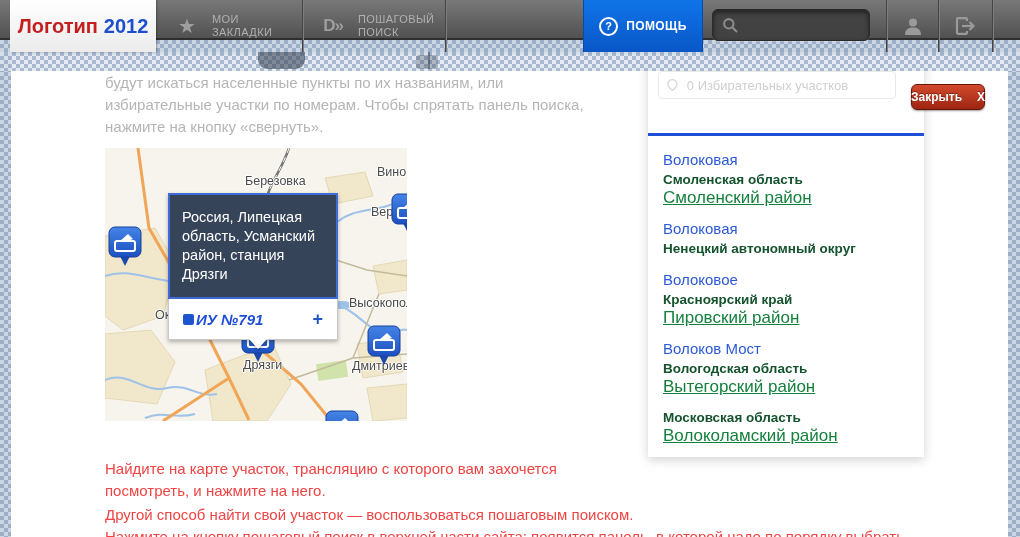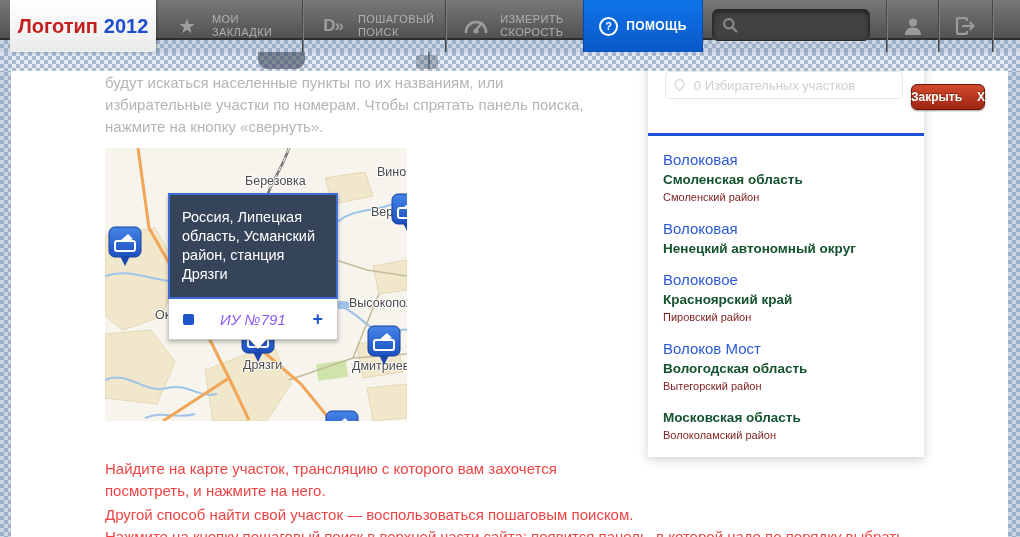--- a/index.html
+++ b/index.html
@@ -74,37 +74,37 @@
   .mk3{left:262px;top:177px;}
   .mk4{left:220px;top:262px;}
   .mk5{left:286px;top:45px;}
   
   .tt{position:absolute;left:63px;top:45px;width:170px;z-index:5;}
   .tt-body{background:#36445a;border:2px solid #3e6cd8;color:#fff;font-size:14.5px;line-height:19px;
     padding:13px 12px;box-shadow:0 2px 4px rgba(0,0,0,.3);}
   .tt-foot{background:#fff;border:1px solid #c9c9c9;border-top:none;height:40px;display:flex;align-items:center;
     padding:0 14px;box-shadow:0 2px 4px rgba(0,0,0,.28);}
   .tt-sq{width:11px;height:11px;background:#1f55cc;border-radius:2px;flex:none;}
-  .tt-name{font-style:italic;color:#8b5cf6;font-size:15px;margin-left:26px;}
+  .tt-name{font-style:italic;color:#1d4ed8;font-size:15px;margin-left:2px;font-weight:bold;}
   .tt-plus{margin-left:auto;color:#1f55cc;font-weight:bold;font-size:18px;cursor:pointer;}
   .tt-tail{position:absolute;left:81px;top:100%;width:0;height:0;margin-top:-1px;
     border:9px solid transparent;border-top:10px solid #fff;
     filter:drop-shadow(0 2px 1px rgba(0,0,0,.25));}
   
   .dropdown{position:absolute;left:648px;top:55px;width:276px;height:402px;background:#fff;z-index:10;
     box-shadow:0 3px 10px rgba(0,0,0,.18);}
   .dd-input{position:absolute;left:10px;top:16px;width:238px;height:28px;border:1px solid #bfbfbf;border-radius:4px;
-    opacity:.35;display:flex;align-items:center;gap:7px;padding:0 8px;box-sizing:border-box;background:#fff;margin-left:7px;}
+    opacity:.35;display:flex;align-items:center;gap:7px;padding:0 8px;box-sizing:border-box;background:#fff;}
   .dd-input input{border:none;outline:none;font-size:13px;color:#8a8a8a;width:100%;background:transparent;}
   .dd-line{position:absolute;left:0;right:0;top:78px;height:3px;background:#1d4fd8;}
   .dd-results{position:absolute;left:15px;top:96px;right:10px;}
   .res-item{margin-bottom:14px;}
   .res-name{color:#2b59d6;font-size:15px;line-height:17px;cursor:pointer;}
   .res-region{color:#14532d;font-weight:bold;font-size:13.5px;line-height:17px;margin-top:3px;}
-  .res-district{color:#7f1d1d;font-size:11px;line-height:17px;margin-top:1px;}
+  .res-district{color:#15803d;font-size:17px;line-height:17px;margin-top:1px;text-decoration:underline;}
   .close-btn{position:absolute;left:911px;top:84px;z-index:15;width:72px;height:24px;
     background:linear-gradient(#d24a2c,#9c2512);border:1px solid #69160a;border-radius:6px;
     color:#fff;font-size:12px;font-weight:bold;display:flex;align-items:center;justify-content:center;gap:15px;
     box-shadow:0 1px 2px rgba(0,0,0,.4);text-shadow:0 -1px 0 rgba(0,0,0,.4);cursor:pointer;}
 </style>
 </head>
 <body>
 
 <svg width="0" height="0" style="position:absolute">
     <defs>
@@ -266,30 +266,20 @@
   </div>
 
   <div class="nav-item ni-bookmarks">
     <span class="nav-icon star">★</span>
     <span class="nav-label">МОИ ЗАКЛАДКИ</span>
   </div>
   <div class="nav-item ni-step">
     <span class="nav-icon dstep">D»</span>
     <span class="nav-label">ПОШАГОВЫЙ ПОИСК</span>
   </div>
-  <div class="nav-item ni-speed">
-    <span class="nav-icon">
-      <svg width="26" height="20" viewBox="0 0 26 20">
-          <path d="M3,16 A10,10 0 0 1 23,16" fill="none" stroke="#9e9e9e" stroke-width="2.5" stroke-linecap="round"></path>
-          <path d="M13,14 L19,7" stroke="#9e9e9e" stroke-width="2.5" stroke-linecap="round"></path>
-          <circle cx="13" cy="15" r="2.5" fill="#9e9e9e"></circle>
-        </svg>
-    </span>
-    <span class="nav-label">ИЗМЕРИТЬ СКОРОСТЬ</span>
-  </div>
 
   <div class="help-btn">
     <span class="q-circle">?</span>
     <span class="help-label">ПОМОЩЬ</span>
   </div>
 
   <div class="search-box">
     <svg width="17" height="17" viewBox="0 0 20 20">
         <circle cx="8" cy="8" r="5.5" fill="none" stroke="#8a8a8a" stroke-width="2.5"></circle>
         <line x1="12.5" y1="12.5" x2="17" y2="17" stroke="#8a8a8a" stroke-width="2.5" stroke-linecap="round"></line>

